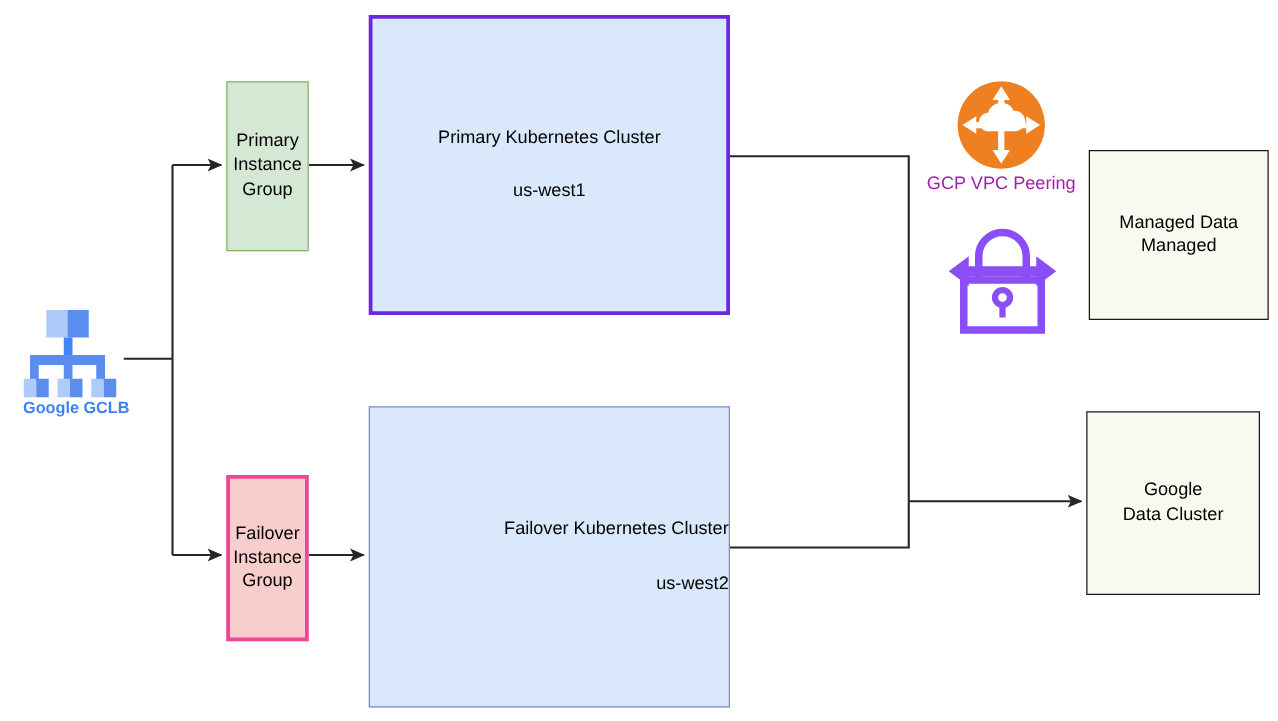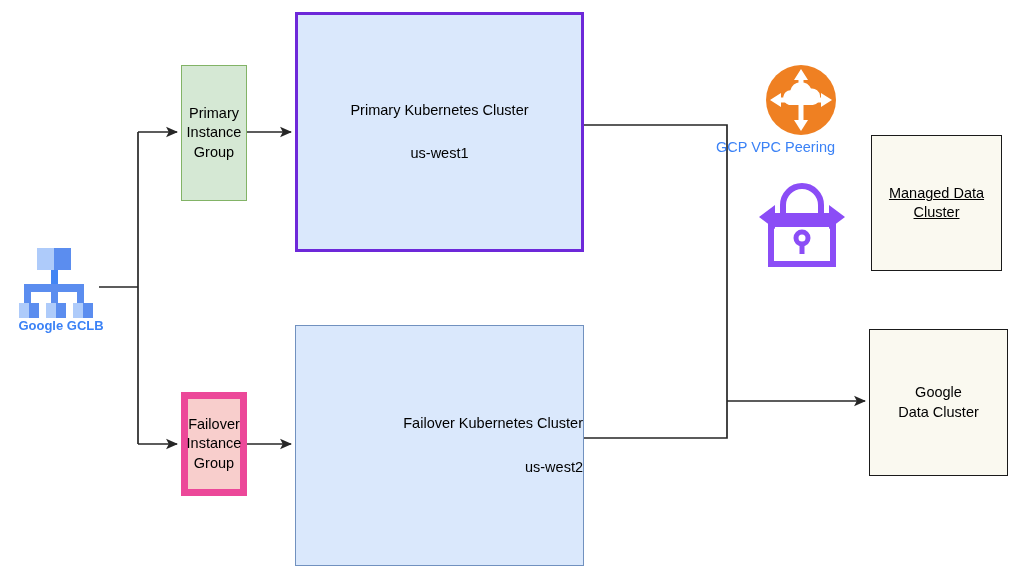--- a/index.html
+++ b/index.html
@@ -27,57 +27,56 @@
   }
   .box .ln{display:block;white-space:nowrap;}
 
   
   #primary-ig{
     left:181px;top:65px;width:66px;height:136px;
     background:#d5e8d4;border:1px solid #82b366;
     font-size:14.5px;
   }
   #failover-ig{
-    left:181px;top:380px;width:66px;height:104px;
-    background:#f8cecc;border:7px solid #ec4899;
+    left:181px;top:380px;width:66px;height:133px;
+    background:#f8cecc;border:3px solid #ec4899;
     font-size:14.5px;
-    margin-top:12px;
   }
   #primary-cluster{
     left:295px;top:12px;width:289px;height:240px;
     background:#dae8fc;border:3px solid #6d28d9;
   }
   #failover-cluster{
     left:295px;top:325px;width:289px;height:241px;
     background:#dae8fc;border:1px solid #7191bf;align-items:flex-end;
   }
   .cluster .title{margin-bottom:24px;}
   #managed-data{
-    left:871px;top:135px;width:131px;height:136px;
-    background:#faf9f0;border:1px solid #1a1a1a;text-decoration:underline;
+    left:871px;top:120px;width:144px;height:136px;
+    background:#faf9f0;border:1px solid #1a1a1a;
   }
   #google-data{
     left:869px;top:329px;width:139px;height:147px;
     background:#faf9f0;border:1px solid #1a1a1a;
   }
 
   
   #gclb{position:absolute;left:17px;top:246px;width:88px;height:100px;}
   #gclb .lbl{
     position:absolute;left:0;top:72px;width:88px;
     text-align:center;
     font-size:13px;font-weight:bold;color:#3b82f6;
     white-space:nowrap;
   }
 
   
   #vpc-peering{position:absolute;left:765px;top:64px;width:72px;height:72px;}
   #vpc-label{
     position:absolute;left:716px;top:139px;width:170px;
-    font-size:14.5px;color:#3b82f6;white-space:nowrap;
+    text-align:center;font-size:14.5px;color:#a21caf;white-space:nowrap;
   }
 
   
   #vpn-lock{position:absolute;left:757px;top:172px;width:90px;height:96px;}
 </style>
 </head>
 <body>
 
 <div id="stage">
 
@@ -187,21 +186,21 @@
       </g>
 
       <g fill="#8b4df6">
         <path d="M2 45 L18 33 L18 41 L72 41 L72 33 L88 45 L72 57 L72 49 L18 49 L18 57 Z"></path>
       </g>
     </svg>
   </div>
 
   <div class="box" id="managed-data">
     <span class="ln">Managed Data</span>
-    <span class="ln">Cluster</span>
+    <span class="ln">Managed</span>
   </div>
 
   <div class="box" id="google-data">
     <span class="ln">Google</span>
     <span class="ln">Data Cluster</span>
   </div>
 
 </div>
 
 </body></html>

